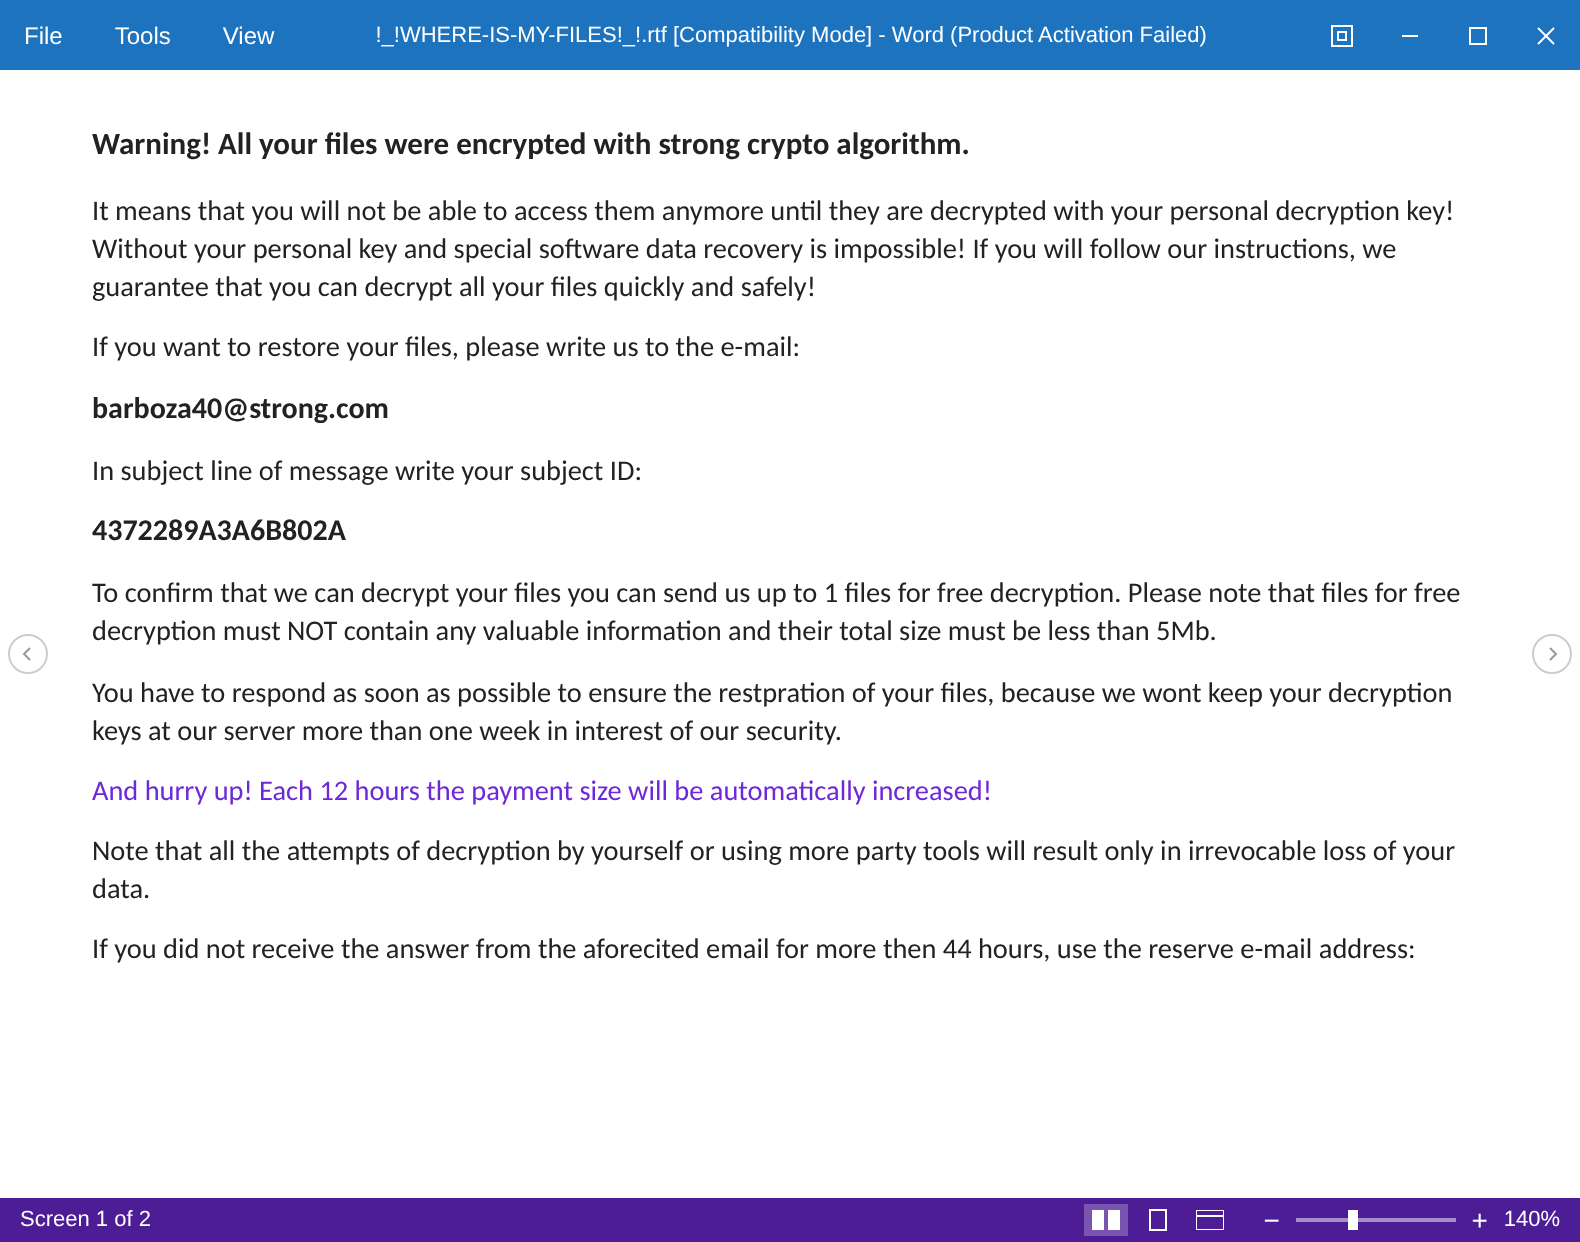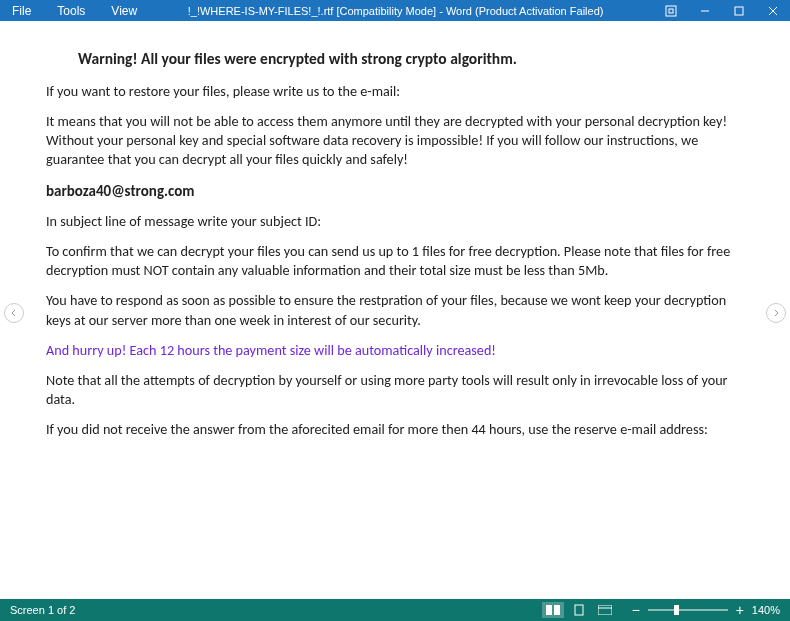--- a/index.html
+++ b/index.html
@@ -1,32 +1,32 @@
 <!DOCTYPE html>
 <html><head>
 <meta charset="utf-8">
 <style>
 * { margin: 0; padding: 0; box-sizing: border-box; }
 body { font-family: 'Segoe UI', Tahoma, sans-serif; background: #fff; width: 790px; height: 621px; overflow: hidden; position: relative; }
-.titlebar { height: 21px; background: #1e73be; color: #fff; display: flex; align-items: center; font-size: 12px; }
+.titlebar { height: 35px; background: #1e73be; color: #fff; display: flex; align-items: center; font-size: 12px; }
 .menu-left { display: flex; padding-left: 12px; gap: 26px; }
 .menu-item { cursor: pointer; }
 .title-center { flex: 1; text-align: center; font-size: 11px; color: #fff; }
 .title-right { display: flex; align-items: center; }
 .tb-icon { width: 34px; height: 28px; display: flex; align-items: center; justify-content: center; cursor: pointer; }
 .doc-area { height: 571px; background: #fff; position: relative; padding: 28px 46px 10px 46px; overflow: hidden; }
 .doc-content { font-family: Calibri, sans-serif; color: #222; font-size: 14.2px; line-height: 1.35; }
-.doc-content h1 { font-size: 15.5px; font-weight: bold; margin-bottom: 12px; margin-left: 32px; }
+.doc-content h1 { font-size: 15.5px; font-weight: bold; margin-bottom: 12px; }
 .doc-content p { margin-bottom: 11px; }
 .doc-content .bold { font-weight: bold; font-size: 15px; }
 .doc-content .red { color: #6d28d9; }
 .nav-circle { position: absolute; top: 282px; width: 20px; height: 20px; border: 1px solid #ccc; border-radius: 50%; display: flex; align-items: center; justify-content: center; color: #888; font-size: 10px; background: #fff; cursor: pointer; }
 .nav-left { left: 4px; }
 .nav-right { right: 4px; }
-.statusbar { position: absolute; bottom: 0; left: 0; right: 0; height: 22px; background: #0f766e; color: #fff; display: flex; align-items: center; font-size: 11px; padding: 0 10px; }
+.statusbar { position: absolute; bottom: 0; left: 0; right: 0; height: 22px; background: #4c1d95; color: #fff; display: flex; align-items: center; font-size: 11px; padding: 0 10px; }
 .status-left { flex: 1; }
 .status-right { display: flex; align-items: center; gap: 4px; }
 .view-btn { width: 22px; height: 16px; display: flex; align-items: center; justify-content: center; cursor: pointer; }
 .view-btn.active { background: rgba(255,255,255,0.25); }
 .zoom { display: flex; align-items: center; gap: 6px; margin-left: 10px; }
 .zoom-track { width: 80px; height: 2px; background: rgba(255,255,255,0.5); position: relative; }
 .zoom-thumb { position: absolute; width: 5px; height: 10px; background: #fff; top: -4px; left: 26px; }
 .zoom-btn { cursor: pointer; font-size: 14px; width: 12px; text-align: center; }
 .watermark { position: absolute; top: 50%; left: 50%; transform: translate(-50%, -50%); font-size: 140px; color: rgba(0,0,0,0.03); font-weight: bold; pointer-events: none; z-index: 0; font-family: Arial; letter-spacing: -10px; }
 .doc-content { position: relative; z-index: 1; }
@@ -74,24 +74,25 @@
       </svg>
   </div>
   <div class="nav-circle nav-right">
     <svg width="8" height="8" viewBox="0 0 8 8">
         <path d="M3 1 L6 4 L3 7" fill="none" stroke="#999" stroke-width="1"></path>
       </svg>
   </div>
 
   <div class="doc-content">
     <h1>Warning! All your files were encrypted with strong crypto algorithm.</h1>
+    <p>It means that you will not be able to access them anymore until they are decrypted with your personal decryption key! Without your personal key and special software data recovery is impossible! If you will follow our instructions, we guarantee that you can decrypt all your files quickly and safely!</p>
     <p>If you want to restore your files, please write us to the e-mail:</p>
-    <p>It means that you will not be able to access them anymore until they are decrypted with your personal decryption key! Without your personal key and special software data recovery is impossible! If you will follow our instructions, we guarantee that you can decrypt all your files quickly and safely!</p>
     <p class="bold">barboza40@strong.com</p>
     <p>In subject line of message write your subject ID:</p>
+    <p class="bold">4372289A3A6B802A</p>
     <p>To confirm that we can decrypt your files you can send us up to 1 files for free decryption. Please note that files for free decryption must NOT contain any valuable information and their total size must be less than 5Mb.</p>
     <p>You have to respond as soon as possible to ensure the restpration of your files, because we wont keep your decryption keys at our server more than one week in interest of our security.</p>
     <p class="red">And hurry up! Each 12 hours the payment size will be automatically increased!</p>
     <p>Note that all the attempts of decryption by yourself or using more party tools will result only in irrevocable loss of your data.</p>
     <p>If you did not receive the answer from the aforecited email for more then 44 hours, use the reserve e-mail address:</p>
   </div>
 </div>
 
 <div class="statusbar">
   <div class="status-left">Screen 1 of 2</div>

